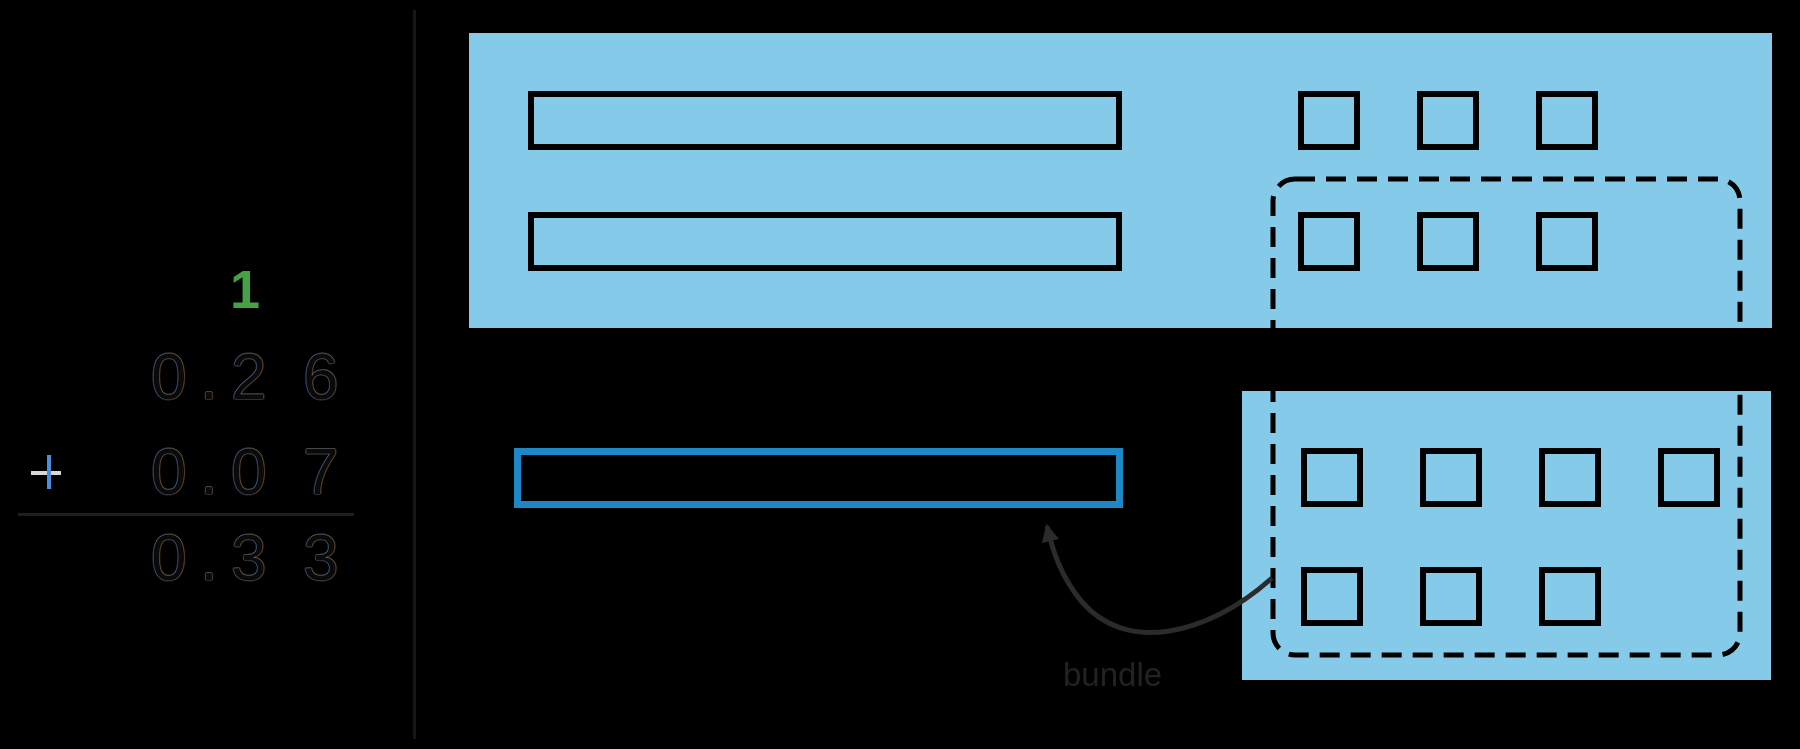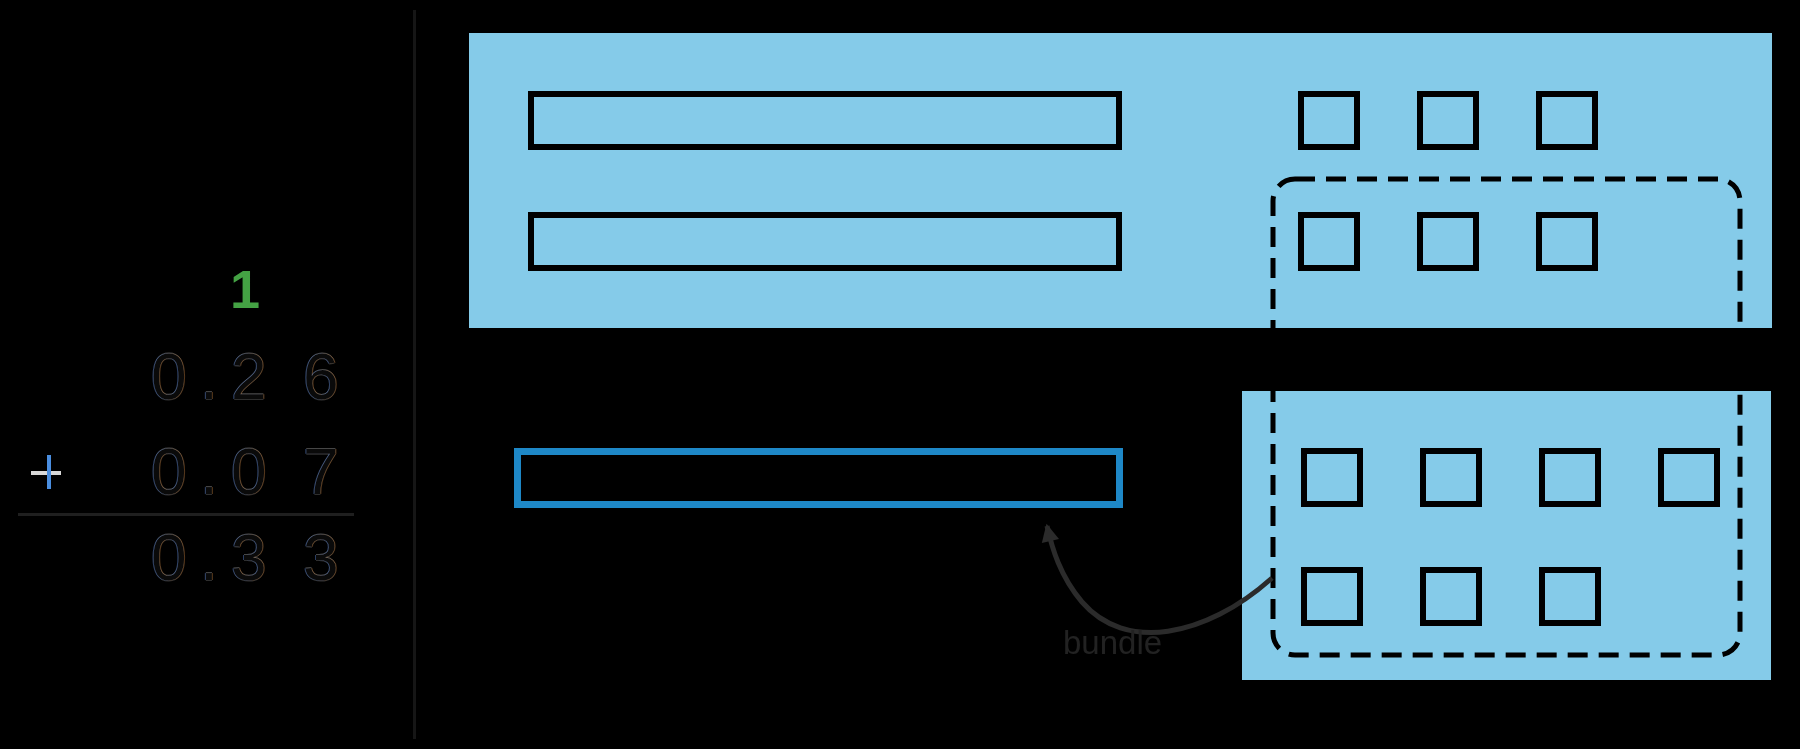--- a/index.html
+++ b/index.html
@@ -28,21 +28,21 @@
   .sqrow{position:absolute;display:flex;gap:57px;}
   .sq{width:62px;height:59px;box-sizing:border-box;border:6px solid var(--outline_black,#000);}
   .sqrow-t1{left:829px;top:58px;} .sqrow-t2{left:829px;top:179px;}
   .sqrow-b1{left:59px;top:57px;}  .sqrow-b2{left:59px;top:176px;}
 
   
   .bundled-bar{position:absolute;left:514px;top:448px;width:609px;height:60px;box-sizing:border-box;
                border:7px solid var(--bundle_bar_blue,#1E88C7);background:transparent;}
 
   .overlay{position:absolute;left:0;top:0;pointer-events:none;}
-  .bundle-label{position:absolute;left:1063px;top:626px;font-size:33px;line-height:1;
+  .bundle-label{position:absolute;left:1063px;top:658px;font-size:33px;line-height:1;
                 color:var(--label_gray,#222);}
 </style>
 </head>
 <body>
 
 <div id="stage" style="--background: #000000; --panel_blue: #85CBE9; --outline_black: #000000; --bundle_bar_blue: #1E88C7; --carry_green: #44A244; --arrow_gray: #2B2B2B; --text_black: #0A0A0A; --plus_blue: #4A8EE0; --plus_gray: #D8D8D8; --line_gray: #1F1F1F; --divider_gray: #161616; --label_gray: #222222;">
 
   <div class="divider"></div>
 
   <div>

